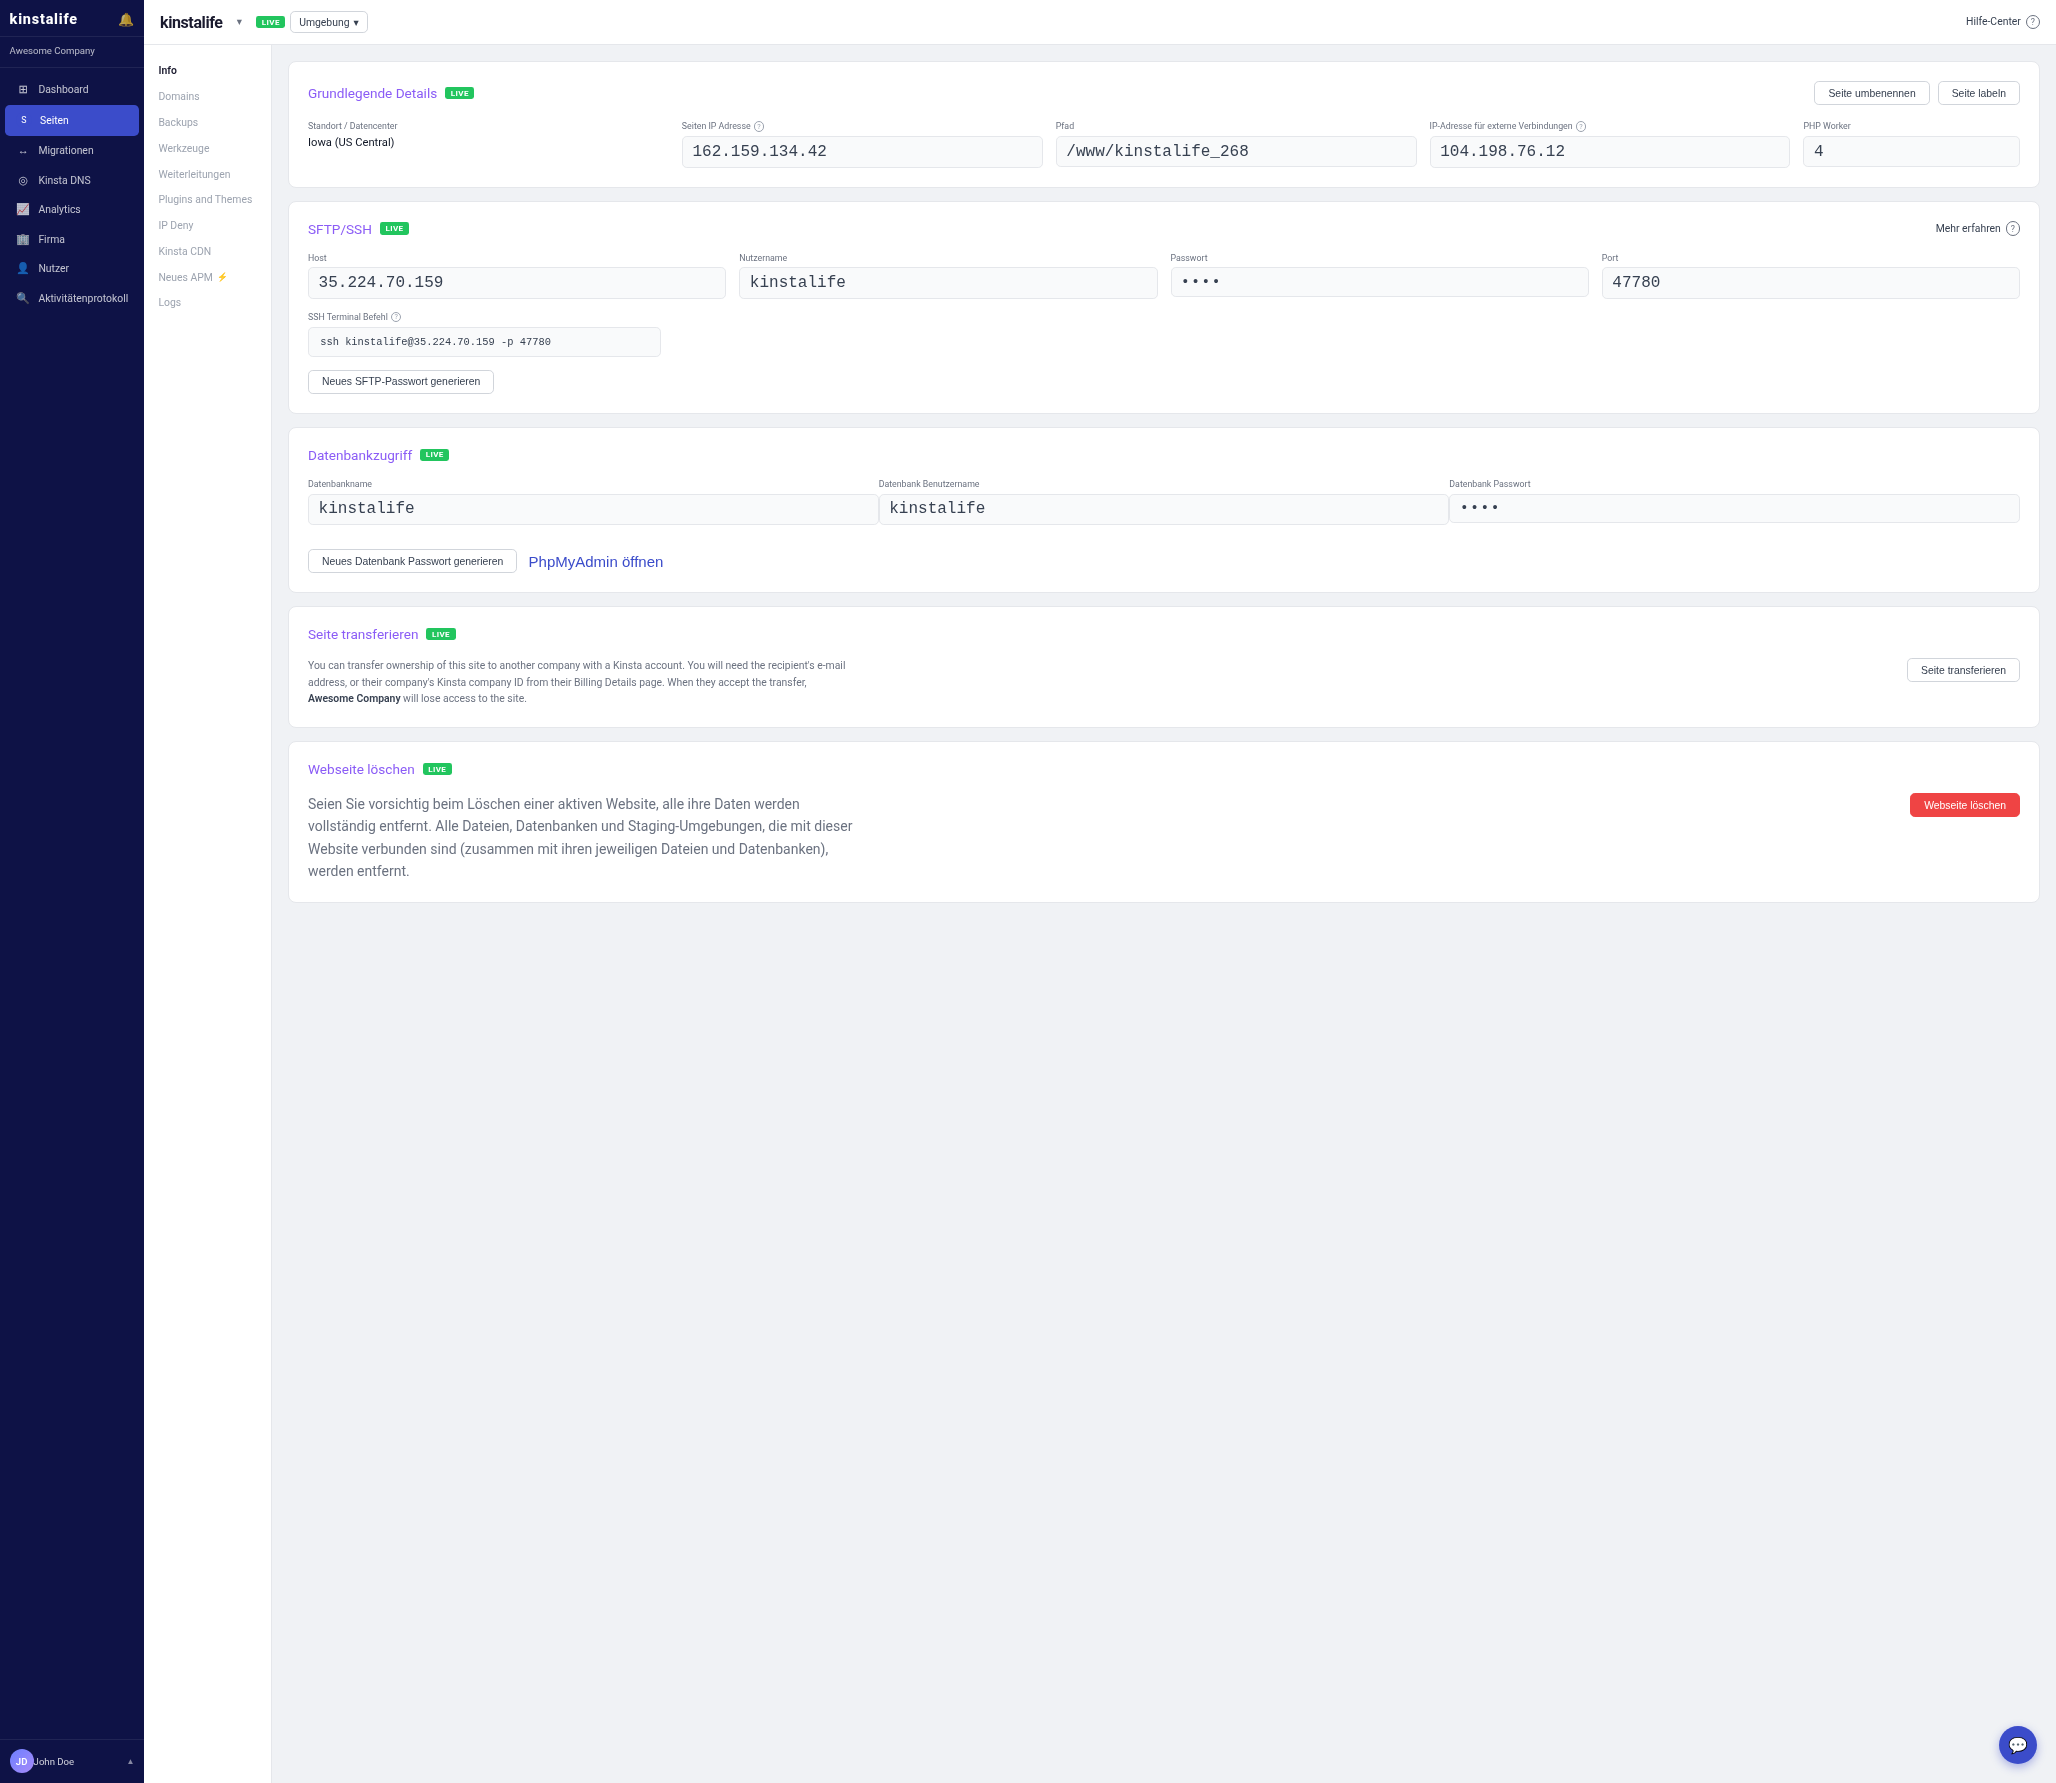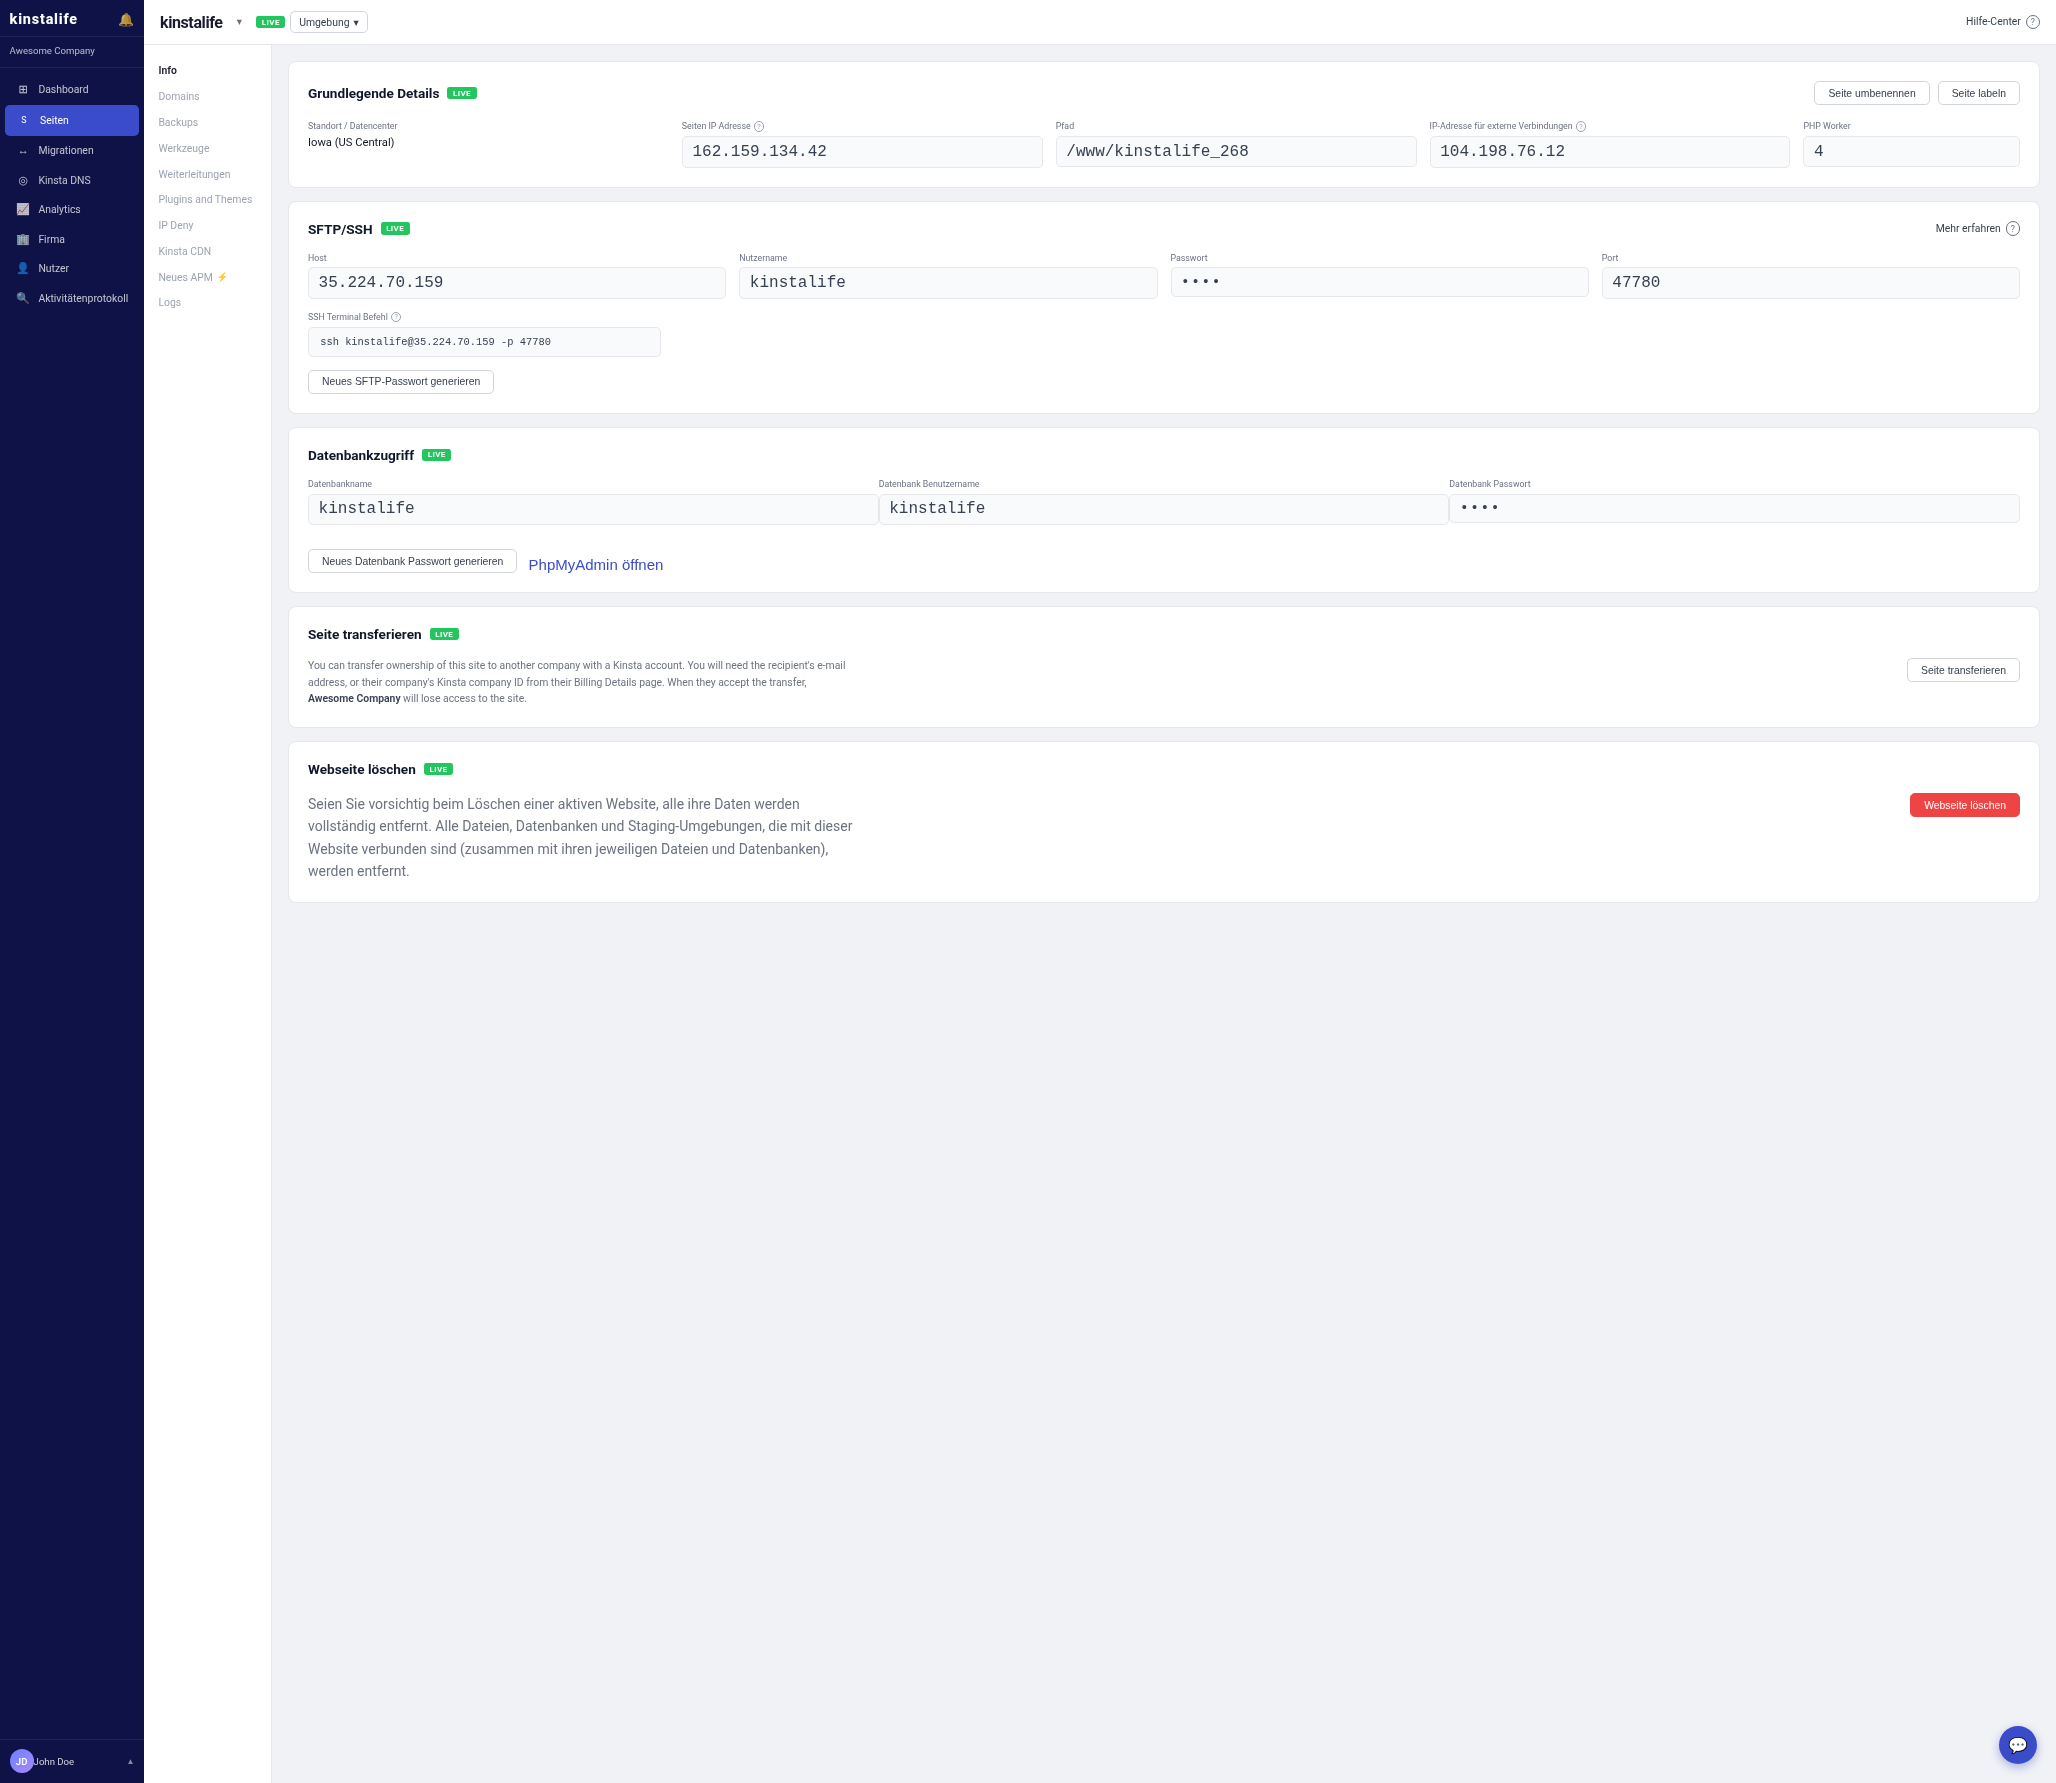--- a/index.html
+++ b/index.html
@@ -217,22 +217,22 @@
       justify-content: space-between;
       margin-bottom: 16px;
     }
     .card-title-row {
       display: flex;
       align-items: center;
       gap: 8px;
     }
     .card-title {
       font-size: 13.6px;
-      font-weight: 700;
-      color: #0f172a;
+      font-weight: 400;
+      color: #8b5cf6;
     }
     .card-actions {
       display: flex;
       gap: 8px;
     }
     .btn {
       padding: 5.6px 13px;
       border-radius: 4.8px;
       font-size: 10.4px;
       font-weight: 500;
@@ -315,21 +315,21 @@
 
     
     .db-grid {
       display: grid;
       grid-template-columns: 1fr 1fr 1fr;
       margin-bottom: 24px;
     }
     .db-actions {
       display: flex;
       gap: 11.2px;
-      align-items: flex-end;
+      align-items: center;
     }
     .link-btn {
       font-size: 15px;
       color: #3b4cca;
       cursor: pointer;
       background: none;
       border: none;
     }
 
     

